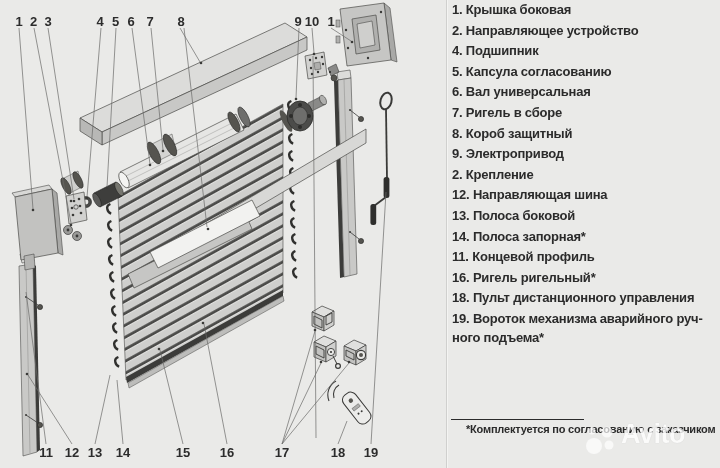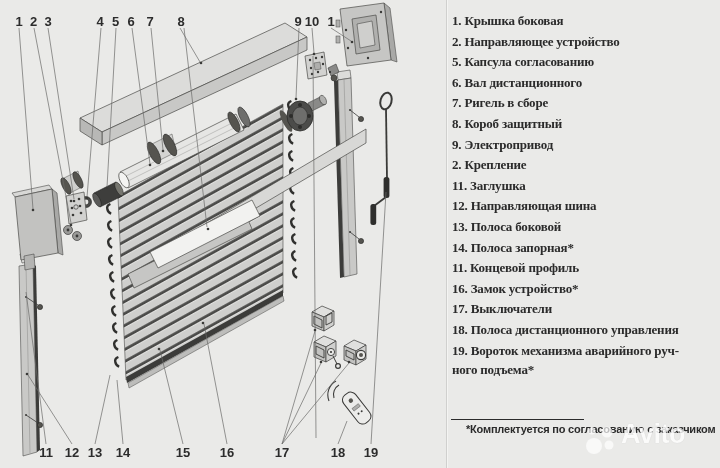--- a/index.html
+++ b/index.html
@@ -1,21 +1,21 @@
 <!DOCTYPE html>
 <html><head>
 <meta charset="utf-8">
 <style>
   html,body{margin:0;padding:0;background:#eaeae8;}
   .stage{position:relative;width:720px;height:468px;background:#eaeae8;overflow:hidden;
          font-family:"Liberation Sans",sans-serif;}
   .diagram-wrap{position:absolute;left:0;top:0;width:447px;height:468px;}
   .divider-a{position:absolute;left:446px;top:0;width:1px;height:468px;background:#d0d0ce;}
   .divider-b{position:absolute;left:447px;top:0;width:1px;height:468px;background:#f4f4f2;}
-  .legend{position:absolute;left:448px;top:11px;width:268px;color:#2b2b2b;font-family:Liberation Serif, serif;}
+  .legend{position:absolute;left:448px;top:0;width:268px;color:#2b2b2b;}
   .legend-item{padding-left:4px;font-size:13px;line-height:19px;font-weight:700;
                margin-bottom:1.6px;letter-spacing:-0.2px;}
   .legend-item .lab{white-space:pre-line;}
   .footnote-line{position:absolute;left:451px;top:419px;width:133px;height:1px;background:#2b2b2b;}
   .footnote{position:absolute;left:466px;top:423px;width:250px;font-size:11px;font-weight:700;
             color:#2b2b2b;letter-spacing:-0.2px;}
   .watermark{position:absolute;left:584px;top:419px;width:136px;height:46px;display:flex;
              align-items:flex-start;opacity:0.82;pointer-events:none;}
   .wm-text{font-size:27px;font-weight:700;color:#ffffff;letter-spacing:-0.5px;margin-left:3px;
            text-shadow:0 0 1px rgba(120,120,118,0.35);}
@@ -334,34 +334,33 @@
   </svg>
   </div>
 
   <div class="divider-a"></div>
   <div class="divider-b"></div>
 
   <div class="legend">
     <div id="legend-list">
         <div class="legend-item"><span class="num">1. </span><span class="lab">Крышка боковая</span></div>
         <div class="legend-item"><span class="num">2. </span><span class="lab">Направляющее устройство</span></div>
+        <div class="legend-item"><span class="num">4. </span><span class="lab">Подшипник</span></div>
         <div class="legend-item"><span class="num">5. </span><span class="lab">Капсула согласованию</span></div>
-        <div class="legend-item"><span class="num">6. </span><span class="lab">Вал дистанционного</span></div>
+        <div class="legend-item"><span class="num">6. </span><span class="lab">Вал универсальная</span></div>
         <div class="legend-item"><span class="num">7. </span><span class="lab">Ригель в сборе</span></div>
         <div class="legend-item"><span class="num">8. </span><span class="lab">Короб защитный</span></div>
         <div class="legend-item"><span class="num">9. </span><span class="lab">Электропривод</span></div>
         <div class="legend-item"><span class="num">2. </span><span class="lab">Крепление</span></div>
-        <div class="legend-item"><span class="num">11. </span><span class="lab">Заглушка</span></div>
         <div class="legend-item"><span class="num">12. </span><span class="lab">Направляющая шина</span></div>
         <div class="legend-item"><span class="num">13. </span><span class="lab">Полоса боковой</span></div>
         <div class="legend-item"><span class="num">14. </span><span class="lab">Полоса запорная*</span></div>
         <div class="legend-item"><span class="num">11. </span><span class="lab">Концевой профиль</span></div>
-        <div class="legend-item"><span class="num">16. </span><span class="lab">Замок устройство*</span></div>
-        <div class="legend-item"><span class="num">17. </span><span class="lab">Выключатели</span></div>
-        <div class="legend-item"><span class="num">18. </span><span class="lab">Полоса дистанционного управления</span></div>
+        <div class="legend-item"><span class="num">16. </span><span class="lab">Ригель ригельный*</span></div>
+        <div class="legend-item"><span class="num">18. </span><span class="lab">Пульт дистанционного управления</span></div>
         <div class="legend-item"><span class="num">19. </span><span class="lab">Вороток механизма аварийного руч-
 ного подъема*</span></div>
       </div>
   </div>
   <div class="footnote-line"></div>
   <div class="footnote">*Комплектуется по согласованию с заказчиком</div>
 
   <div class="watermark">
     <svg width="34" height="42" viewBox="0 0 34 42">
       <circle cx="10" cy="27" r="8" fill="rgba(255,255,255,0.85)"></circle>

